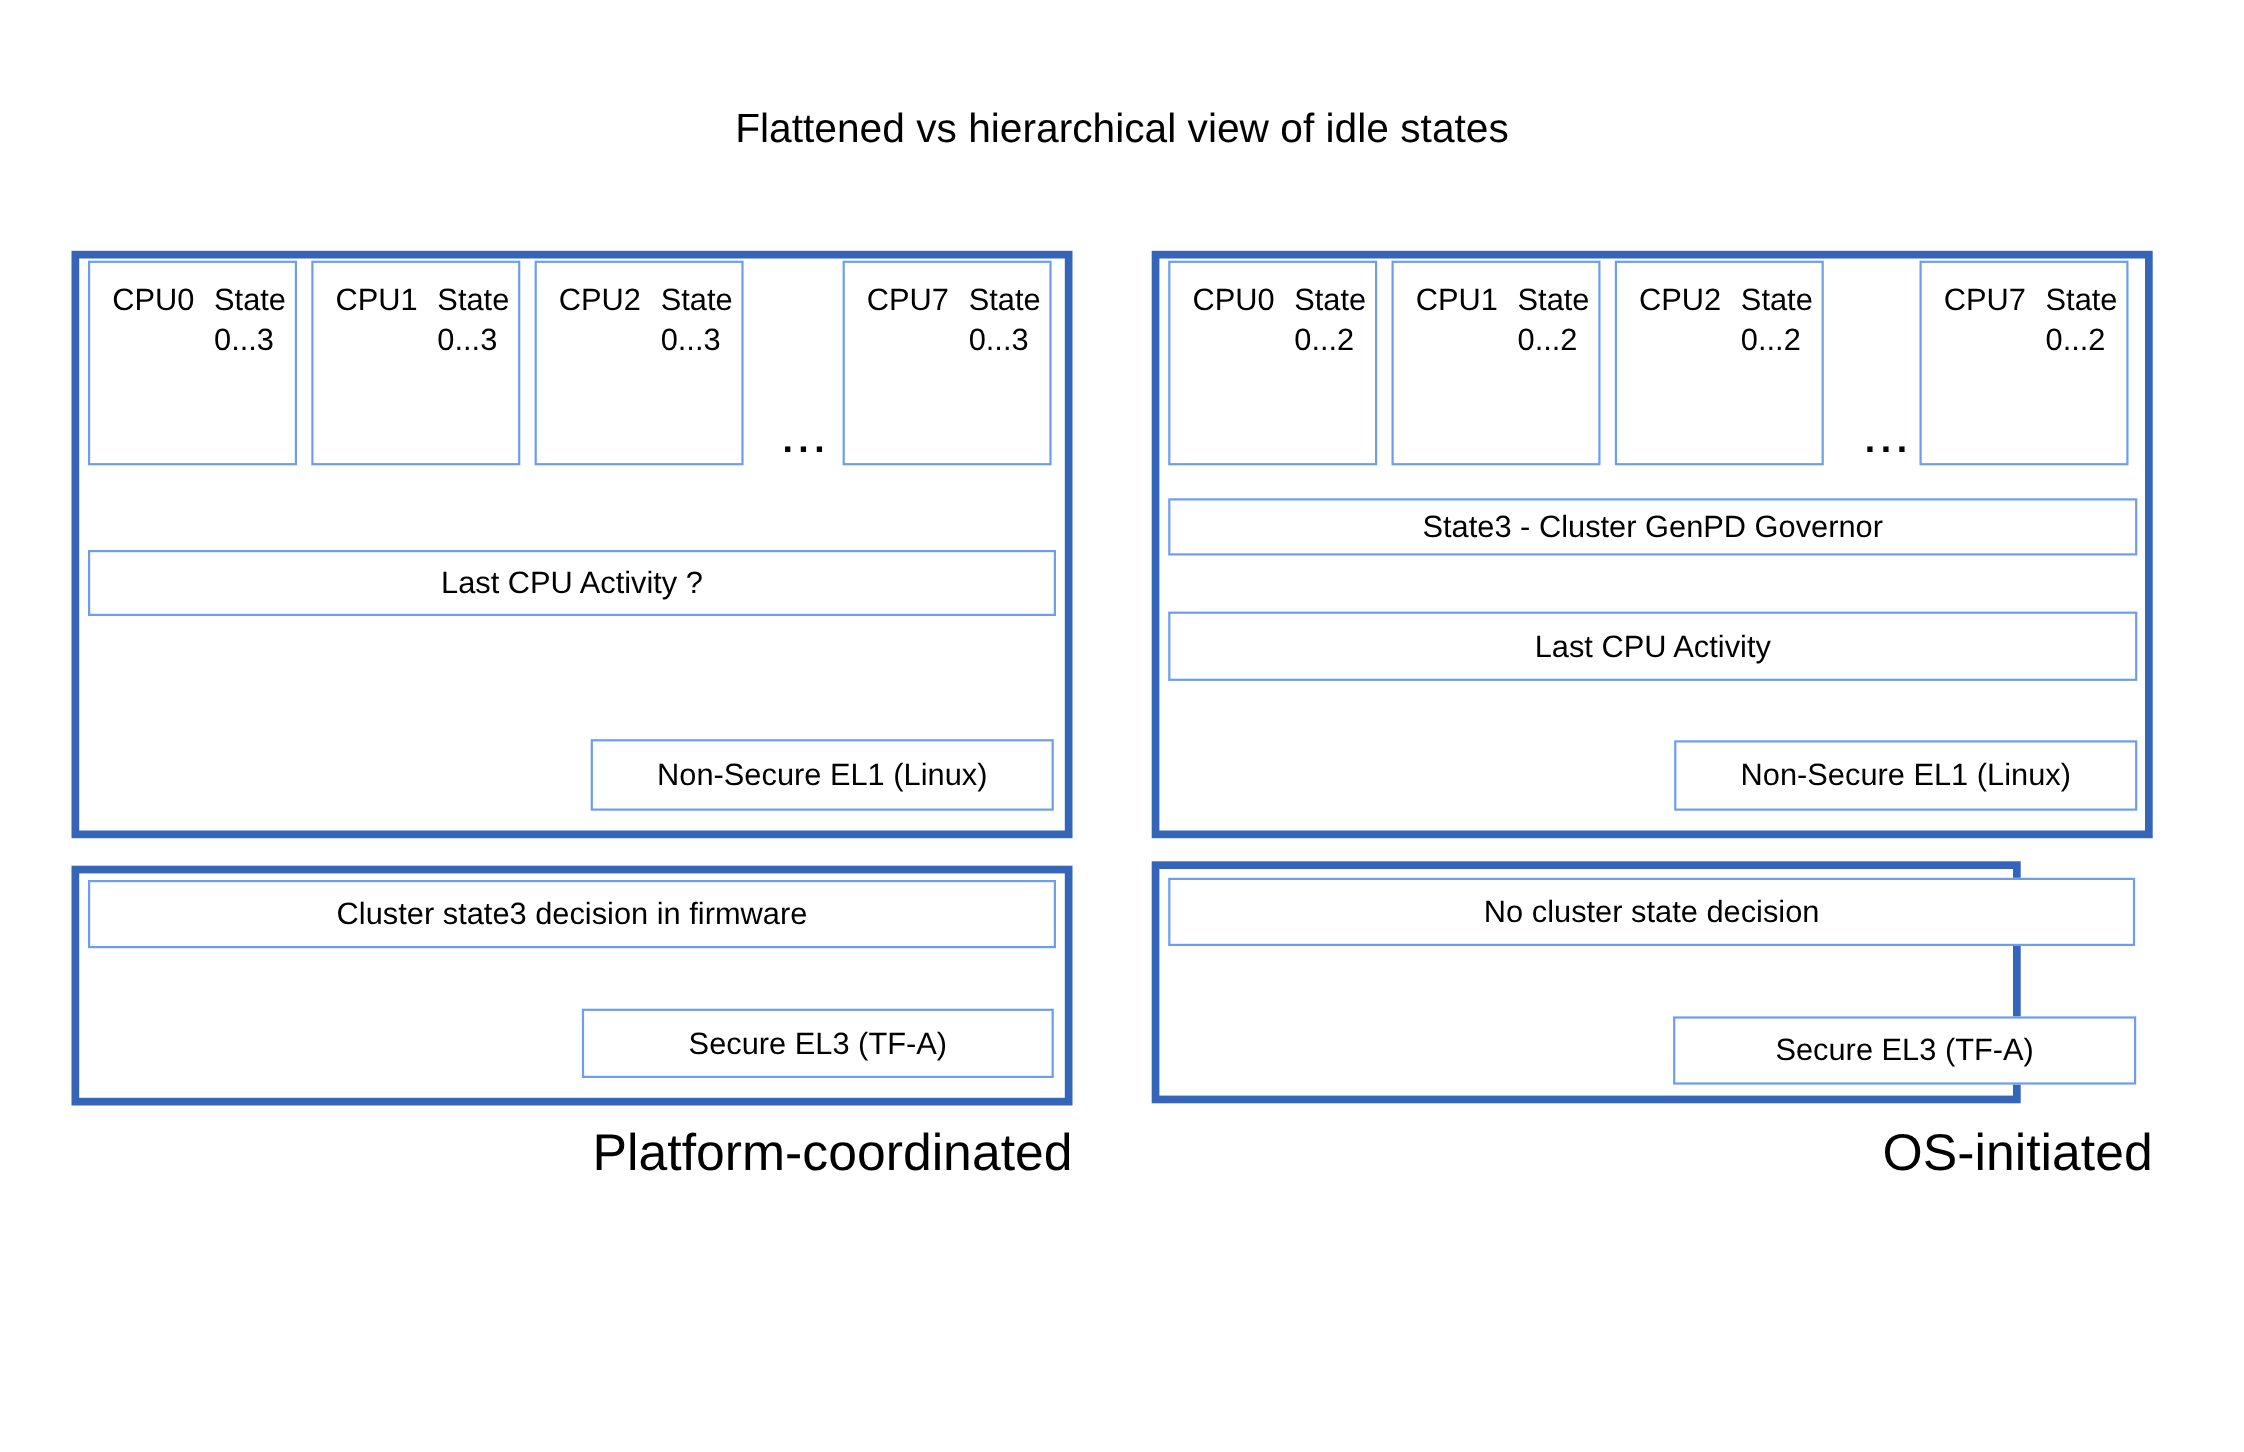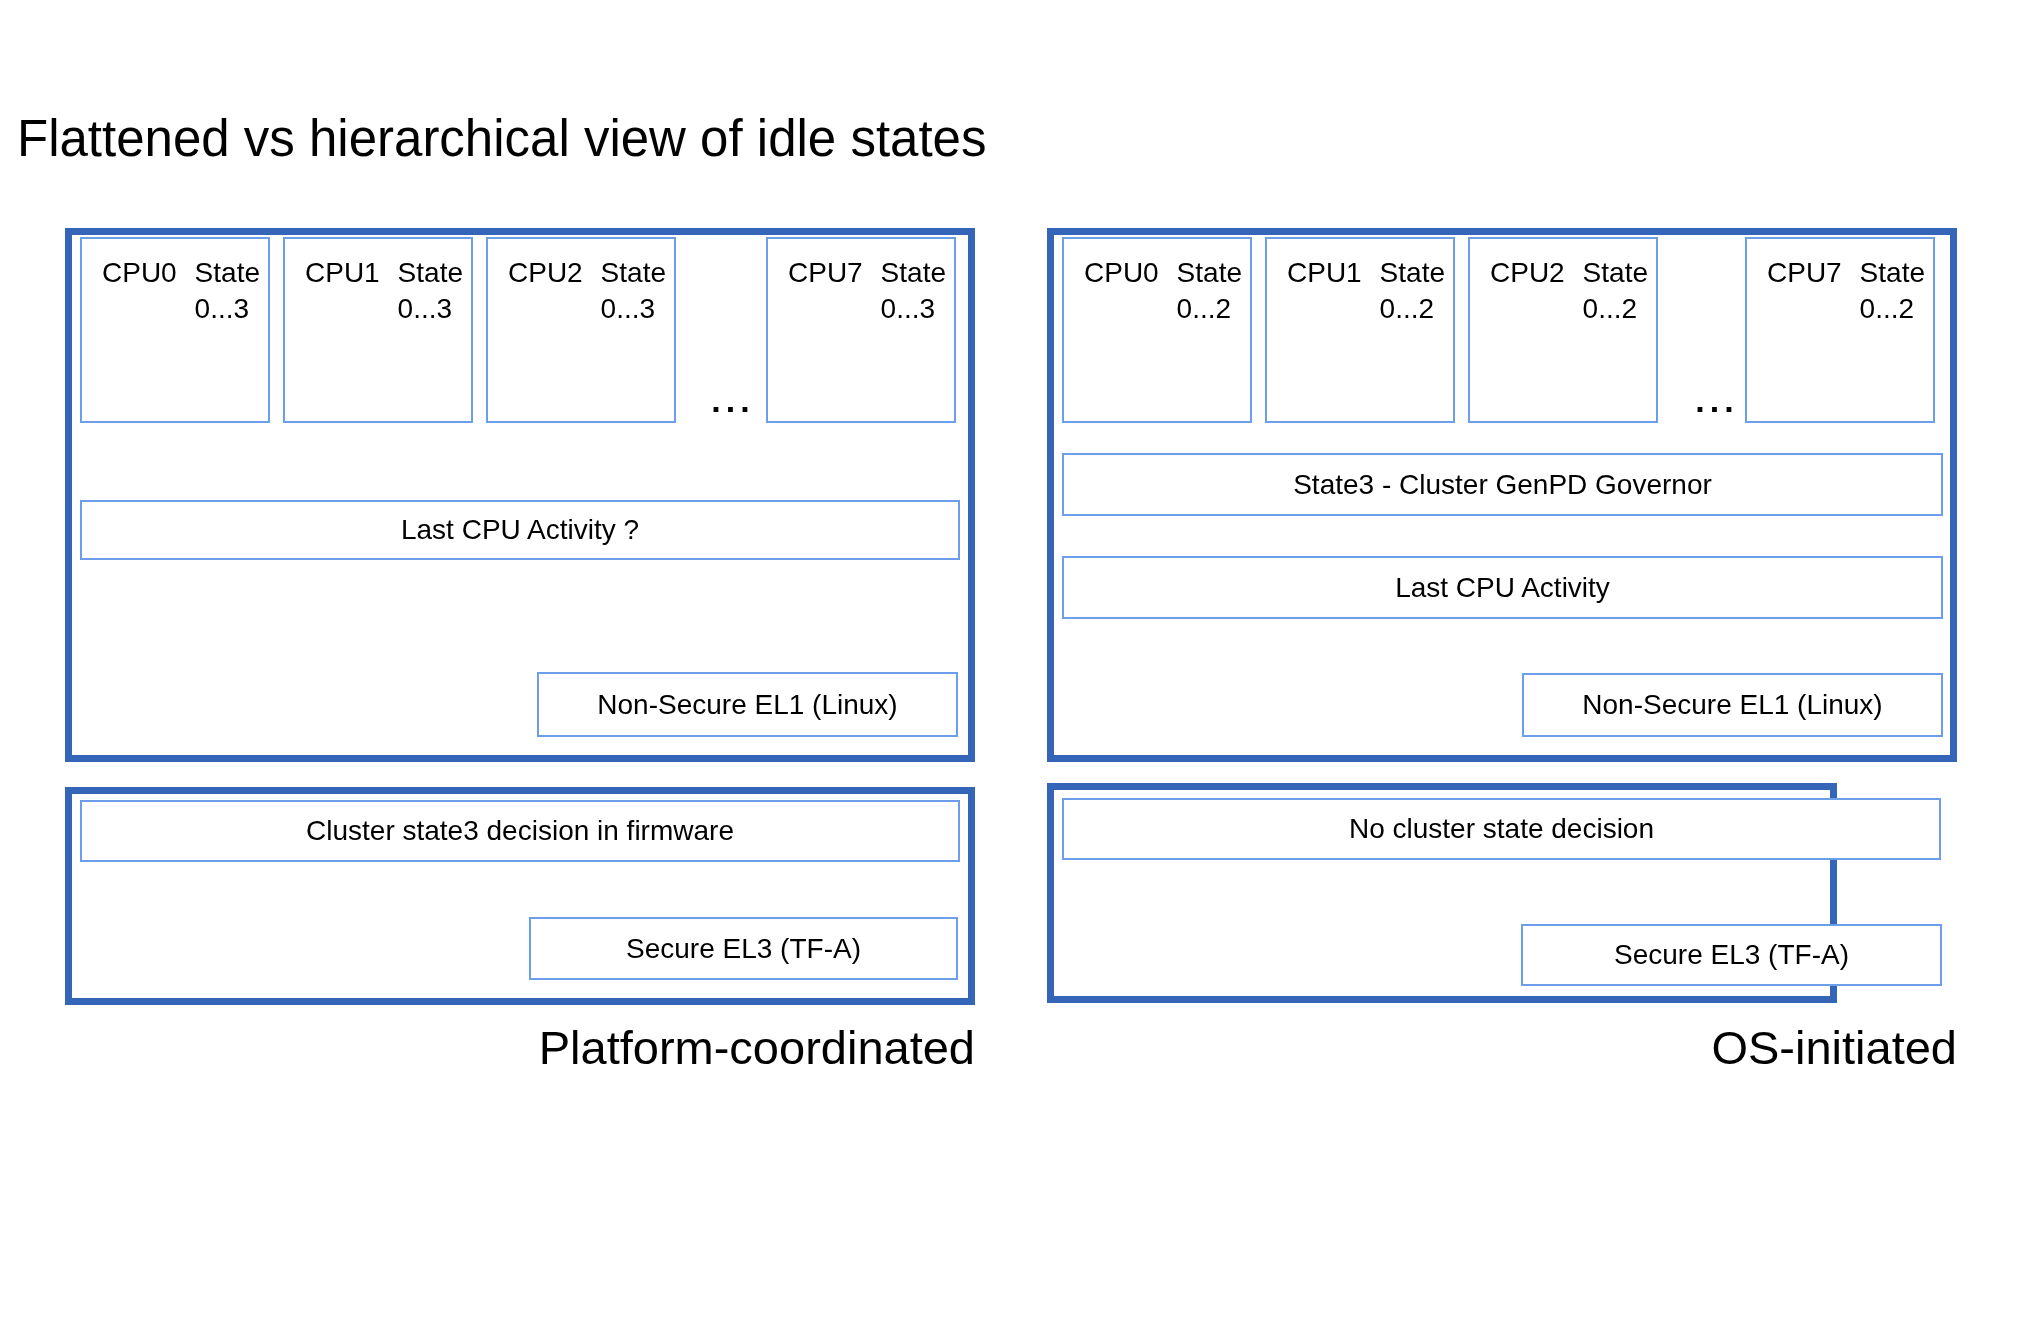--- a/index.html
+++ b/index.html
@@ -14,23 +14,23 @@
     background: var(--background, #ffffff);
     color: var(--text, #000000);
     font-family: "Liberation Sans", "DejaVu Sans", sans-serif;
     overflow: hidden;
   }
   .title {
     position: absolute;
     left: 0;
     right: 0;
     top: 92px;
-    margin: 17px;
-    text-align: left;
-    font-size: 51px;
+    margin: 4px;
+    text-align: center;
+    font-size: 37px;
     font-weight: 400;
     letter-spacing: 0px;
   }
   .outer {
     position: absolute;
     box-sizing: border-box;
     border: 7px solid var(--outer-border, #3465b8);
     background: #ffffff;
   }
   .ibox {
@@ -157,21 +157,21 @@
     <div class="dots" style="left:620px; top:146px; width:86px">...</div>
 
     <div class="cpu" style="left:691px; top:2px; width:190px; height:186px">
       <div>CPU7</div>
       <div>
         <div>State</div>
         <div>0...2</div>
       </div>
     </div>
 
-    <div class="ibox" style="left:8px; top:218px; width:881px; height:63px">State3 - Cluster GenPD Governor</div>
+    <div class="ibox" style="left:8px; top:218px; width:881px; height:52px">State3 - Cluster GenPD Governor</div>
 
     <div class="ibox" style="left:8px; top:321px; width:881px; height:63px">Last CPU Activity</div>
 
     <div class="ibox" style="left:468px; top:438px; width:421px; height:64px">Non-Secure EL1 (Linux)</div>
   </div>
 
   <div class="outer" style="left:1047px; top:783px; width:790px; height:220px">
 
     <div class="ibox" style="left:8px; top:8px; width:879px; height:62px">No cluster state decision</div>
 

